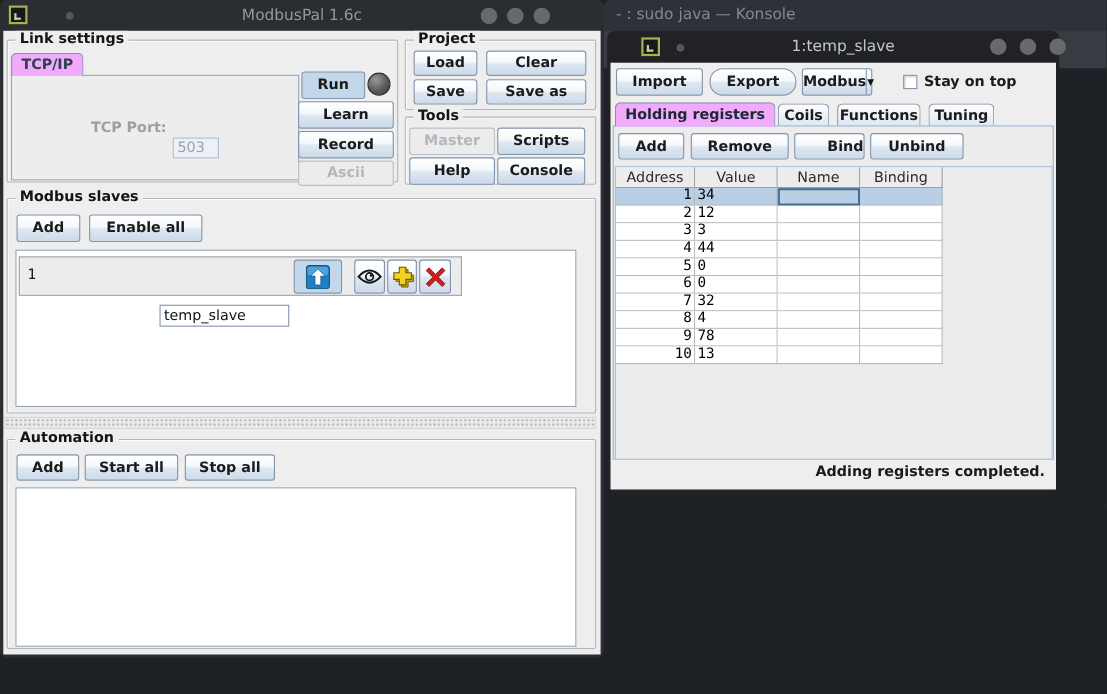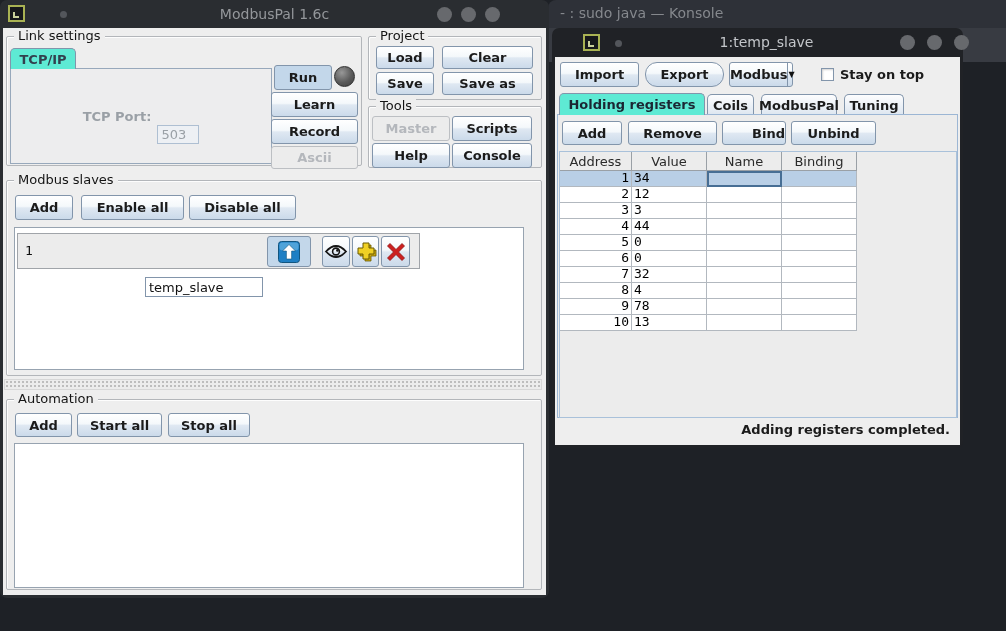--- a/index.html
+++ b/index.html
@@ -24,27 +24,27 @@
   .btn { position:absolute; display:flex; align-items:center; justify-content:center;
          background:linear-gradient(180deg,#ffffff 0%,#f4f8fb 45%,#dfe8f2 52%,#cbdaea 100%);
          border:1px solid #8295ab; border-radius:3px;
          font-weight:bold; font-size:13px; color:#1b1b1b; }
   .btn.disabled { background:#ececec; color:#b4b7bc; border-color:#bcbfc3; }
   .btn.pressed { background:#c3d7ea; }
 
   .group { position:absolute; border:1px solid #b3b6ba; border-radius:2px;
            box-shadow:inset 1px 1px 0 rgba(255,255,255,.85); }
   .group-title { position:absolute; top:-9px; left:7px; background:#eeeeee; padding:0 4px;
-                 font-weight:normal; font-size:13px; color:#141414; white-space:nowrap; }
+                 font-weight:bold; font-size:13px; color:#141414; white-space:nowrap; }
 
   .tab { position:absolute; display:flex; align-items:center; justify-content:center;
          background:linear-gradient(180deg,#fdfdfe,#dde6f0);
          border:1px solid #8295ab; border-bottom:none; border-radius:5px 5px 0 0;
          font-weight:bold; font-size:13px; color:#1b1b1b; }
-  .tab.selected { background:#5eead4; z-index:2; color:#32404e; }
+  .tab.selected { background:#f0abfc; z-index:2; color:#32404e; }
   .tab.dim { color:#9ba1a8;margin-top:44px; }
 
   .panel { position:absolute; background:#ededee; border:1px solid #97a8bb; }
   .white-box { position:absolute; background:#ffffff; border:1px solid #97a3b0; }
 
   .tfield { position:absolute; background:#fff; border:1px solid #8295ab;
             font-family:"DejaVu Sans",sans-serif; font-size:13px; padding:0 3px; color:#111;margin-top:36px; }
   .tfield.disabled { background:#edf0f4; border-color:#aebfd2; color:#9aa0a6; }
 
   .led { position:absolute; width:21px; height:21px; border-radius:50%;
@@ -181,23 +181,20 @@
 
   <div class="group" style="left:6px; top:180px; width:536px; height:196px;">
     <div class="group-title">Modbus slaves</div>
   </div>
   <div class="btn" style="left:15px; top:195px; width:58px; height:25px;">
     <span>Add</span>
   </div>
   <div class="btn" style="left:81px; top:195px; width:103px; height:25px;">
     <span>Enable all</span>
   </div>
-  <div class="btn" style="left:189px; top:195px; width:107px; height:25px;">
-    <span>Disable all</span>
-  </div>
   <div class="white-box" style="left:14px; top:227px; width:510px; height:143px;"></div>
   <div class="slave-row" style="left:17px; top:233px; width:403px; height:36px;">
     <span class="slave-id">1</span>
     <input class="tfield" style="left: 127px; top: 7px; width: 118px; height: 20px;" value="temp_slave">
     <div class="btn pressed icon-btn" style="left:249px; top:2px; width:44px; height:31px;">
       <svg width="22" height="22" viewBox="0 0 22 22">
         <rect x="0.5" y="0.5" width="21" height="21" rx="3" fill="#1e7fc4" stroke="#11557f"></rect>
         <rect x="1.5" y="1.5" width="19" height="8" rx="3" fill="#4fa3d9"></rect>
         <path d="M11 3.5 L17.5 10 H13.6 V18 H8.4 V10 H4.5 Z" fill="#ffffff" stroke="#11557f" stroke-width="0.6"></path>
       </svg>
@@ -265,21 +262,21 @@
   <div class="checkbox" style="left:269px; top:40px;"></div>
   <span class="abs" style="left:288px; top:39px; font-weight:bold; font-size:13px; color:#1b1b1b;">Stay on top</span>
 
   <div class="tab selected" style="left:7px; top:65px; width:146px; height:22px; color:#1b2733;">
     <span>Holding registers</span>
   </div>
   <div class="tab" style="left:155px; top:66px; width:47px; height:21px;">
     <span>Coils</span>
   </div>
   <div class="tab" style="left:209px; top:66px; width:76px; height:21px;">
-    <span>ModbusPal</span>
+    <span>Functions</span>
   </div>
   <div class="tab" style="left:292px; top:66px; width:60px; height:21px;">
     <span>Tuning</span>
   </div>
 
   <div class="panel" style="left:5px; top:86px; width:401px; height:304px; background:#ececec; border-color:#9cb6d4;"></div>
 
   <div class="btn" style="left:10px; top:93px; width:60px; height:24px;">
     <span>Add</span>
   </div>

